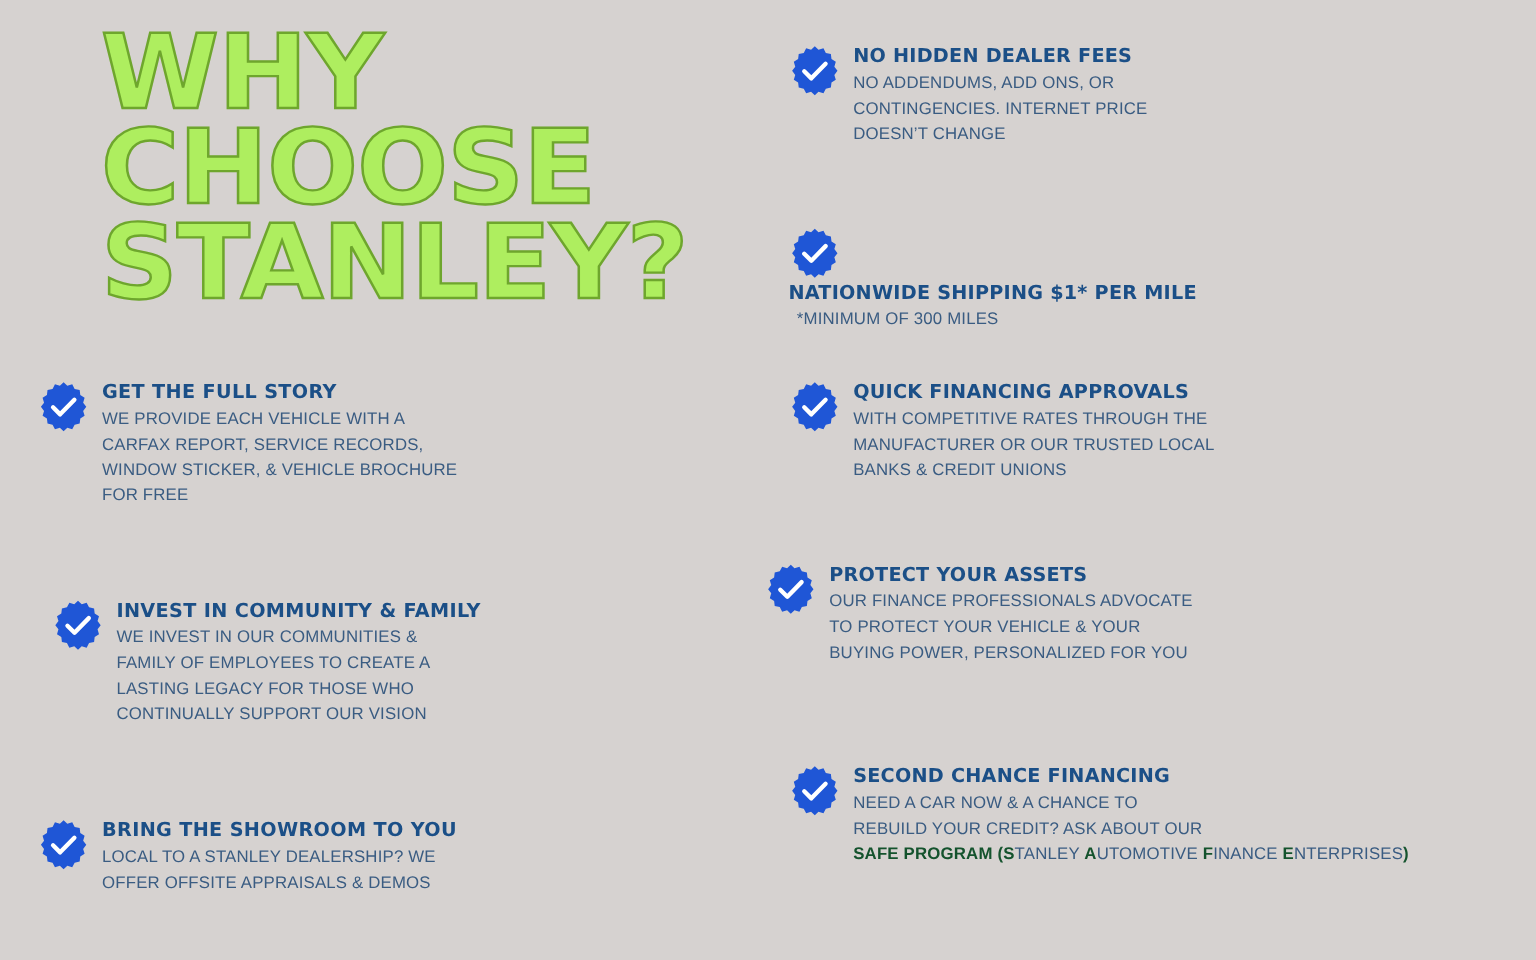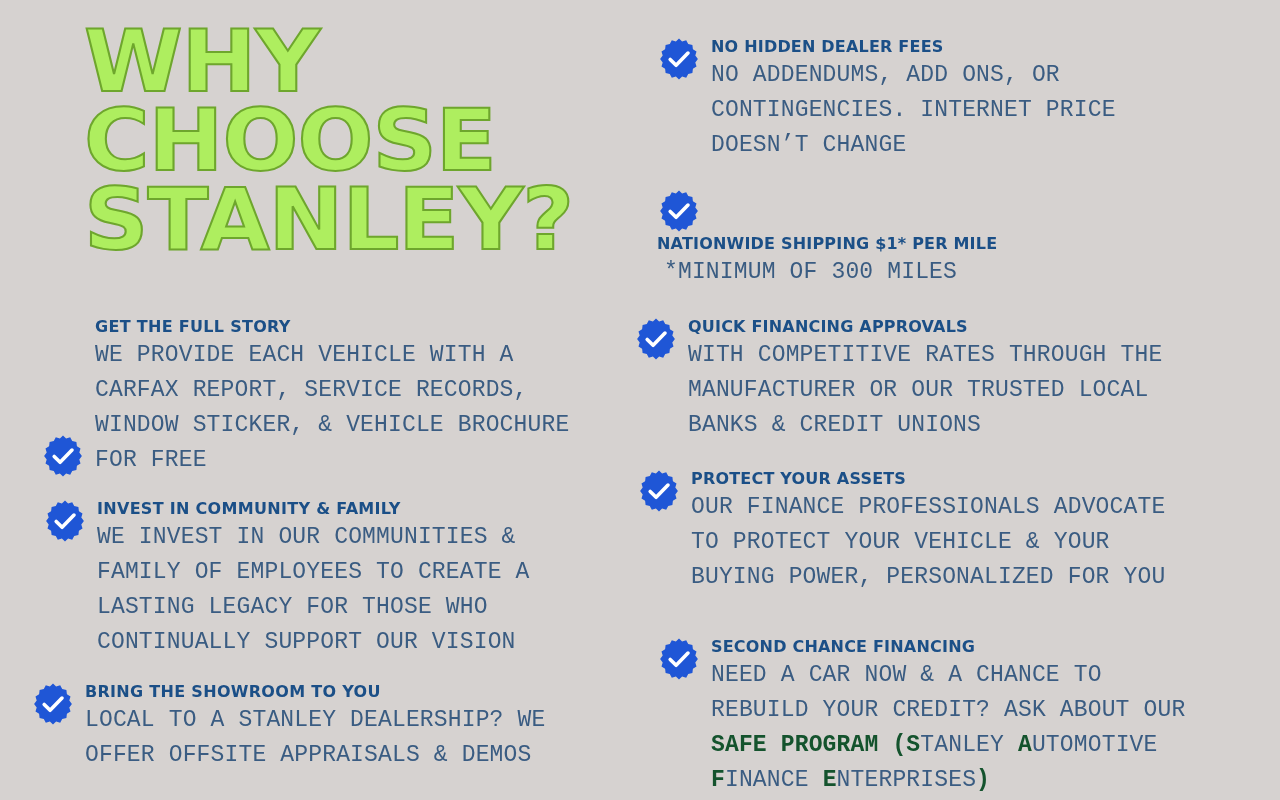--- a/index.html
+++ b/index.html
@@ -81,42 +81,42 @@
     font-weight: bold;
     font-size: 16px;
     line-height: 1.28;
     letter-spacing: 0.2px;
     color: #1b4f87;
     text-transform: uppercase;
     margin: 0 0 1px 0;
   }
 
   .item-desc {
-    font-family: Liberation Mono, monospace;
+    font-family: Liberation Sans, sans-serif;
     font-weight: normal;
-    font-size: 23px;
+    font-size: 14px;
     line-height: 1.52;
     letter-spacing: 0.15px;
     color: #3a5c82;
     text-transform: uppercase;
     margin: 0;
     white-space: pre-line;
   }
   .item-desc.indent { padding-left: 7px; }
   .item-desc b { font-weight: bold; color: #14532d; }
 
   
-  #item-full-story        { left: 41px; top: 316px; width: 575px; align-items: flex-end; }
+  #item-full-story        { left: 31px; top: 316px; width: 575px; }
   #item-community-family  { left: 43px; top: 498px; width: 575px; }
   #item-showroom          { left: 31px; top: 681px; width: 575px; }
 
   
   #item-dealer-fees       { left: 657px; top: 36px;  width: 600px; }
   #item-shipping          { left: 657px; top: 188px; width: 575px; flex-direction: column; }
-  #item-financing         { left: 634px; top: 316px; width: 600px; justify-content: center; }
+  #item-financing         { left: 657px; top: 316px; width: 600px; justify-content: center; }
   #item-protect-assets    { left: 637px; top: 468px; width: 600px; }
   #item-second-chance     { left: 657px; top: 636px; width: 600px; }
 
   #item-full-story .item-title,
   #item-community-family .item-title,
   #item-showroom .item-title { letter-spacing: 0.3px; }
 </style>
 </head>
 <body>
 

